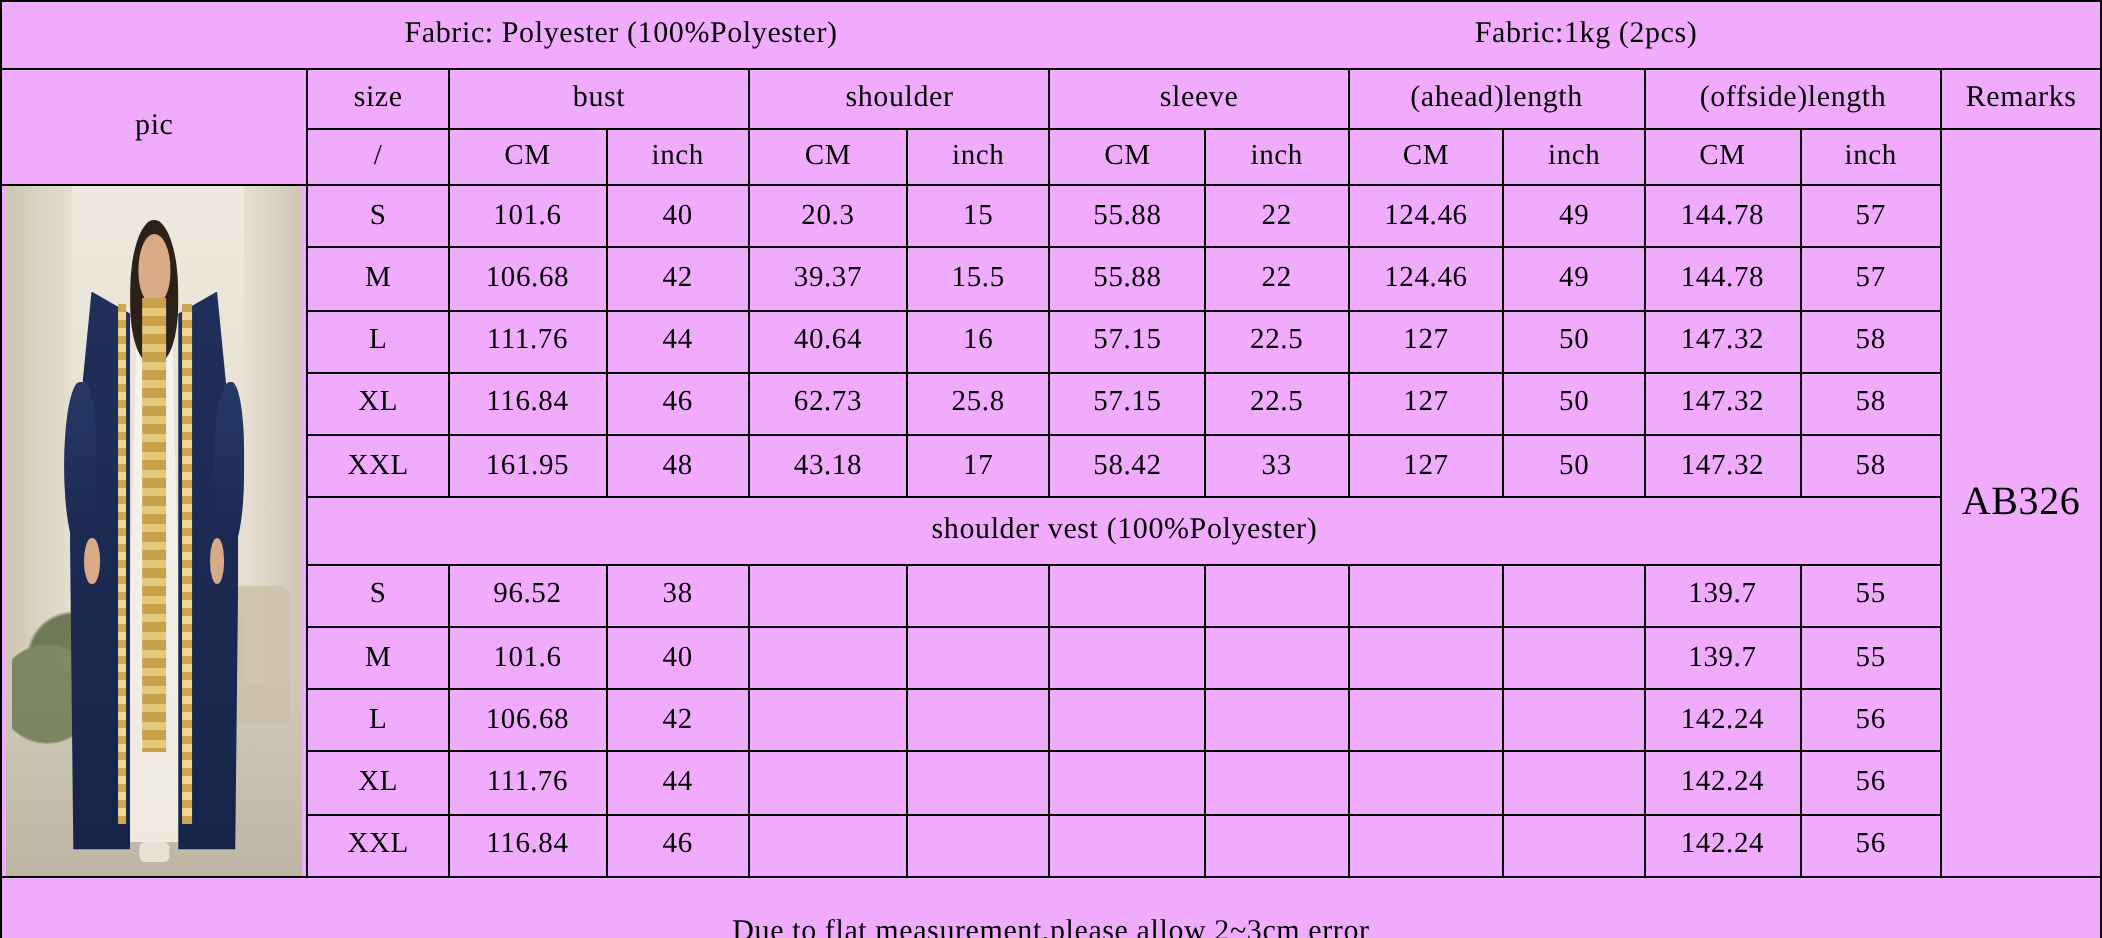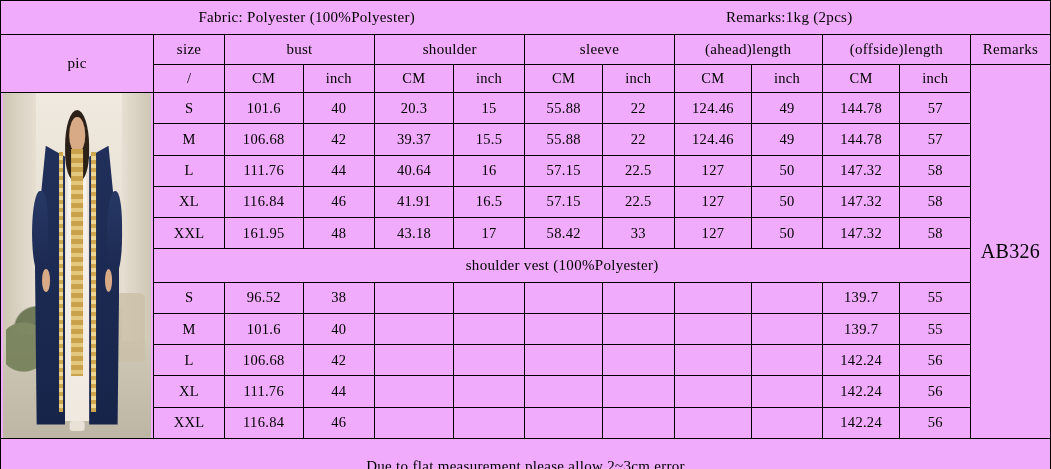--- a/index.html
+++ b/index.html
@@ -251,21 +251,21 @@
       <col style="width:77px">
       <col style="width:70px">
       <col style="width:79px">
     </colgroup>
 
     <tbody>
         <tr>
       <td class="hdr-fabric" colspan="13">
         <div class="inner">
           <span>Fabric: Polyester (100%Polyester)</span>
-          <span>Remarks:1kg (2pcs)</span>
+          <span>Fabric:1kg (2pcs)</span>
         </div>
       </td>
     </tr>
 
     <tr class="colhdr">
       <td rowspan="2">pic</td>
       <td rowspan="1">size</td>
       <td colspan="2">bust</td>
       <td colspan="2">shoulder</td>
       <td colspan="2">sleeve</td>
@@ -353,22 +353,22 @@
       <td>127</td>
       <td>50</td>
       <td>147.32</td>
       <td>58</td>
     </tr>
 
     <tr class="datarow">
       <td class="size-cell">XL</td>
       <td>116.84</td>
       <td>46</td>
-      <td>41.91</td>
-      <td>16.5</td>
+      <td>62.73</td>
+      <td>25.8</td>
       <td>57.15</td>
       <td>22.5</td>
       <td>127</td>
       <td>50</td>
       <td>147.32</td>
       <td>58</td>
     </tr>
 
     <tr class="datarow">
       <td class="size-cell">XXL</td>

